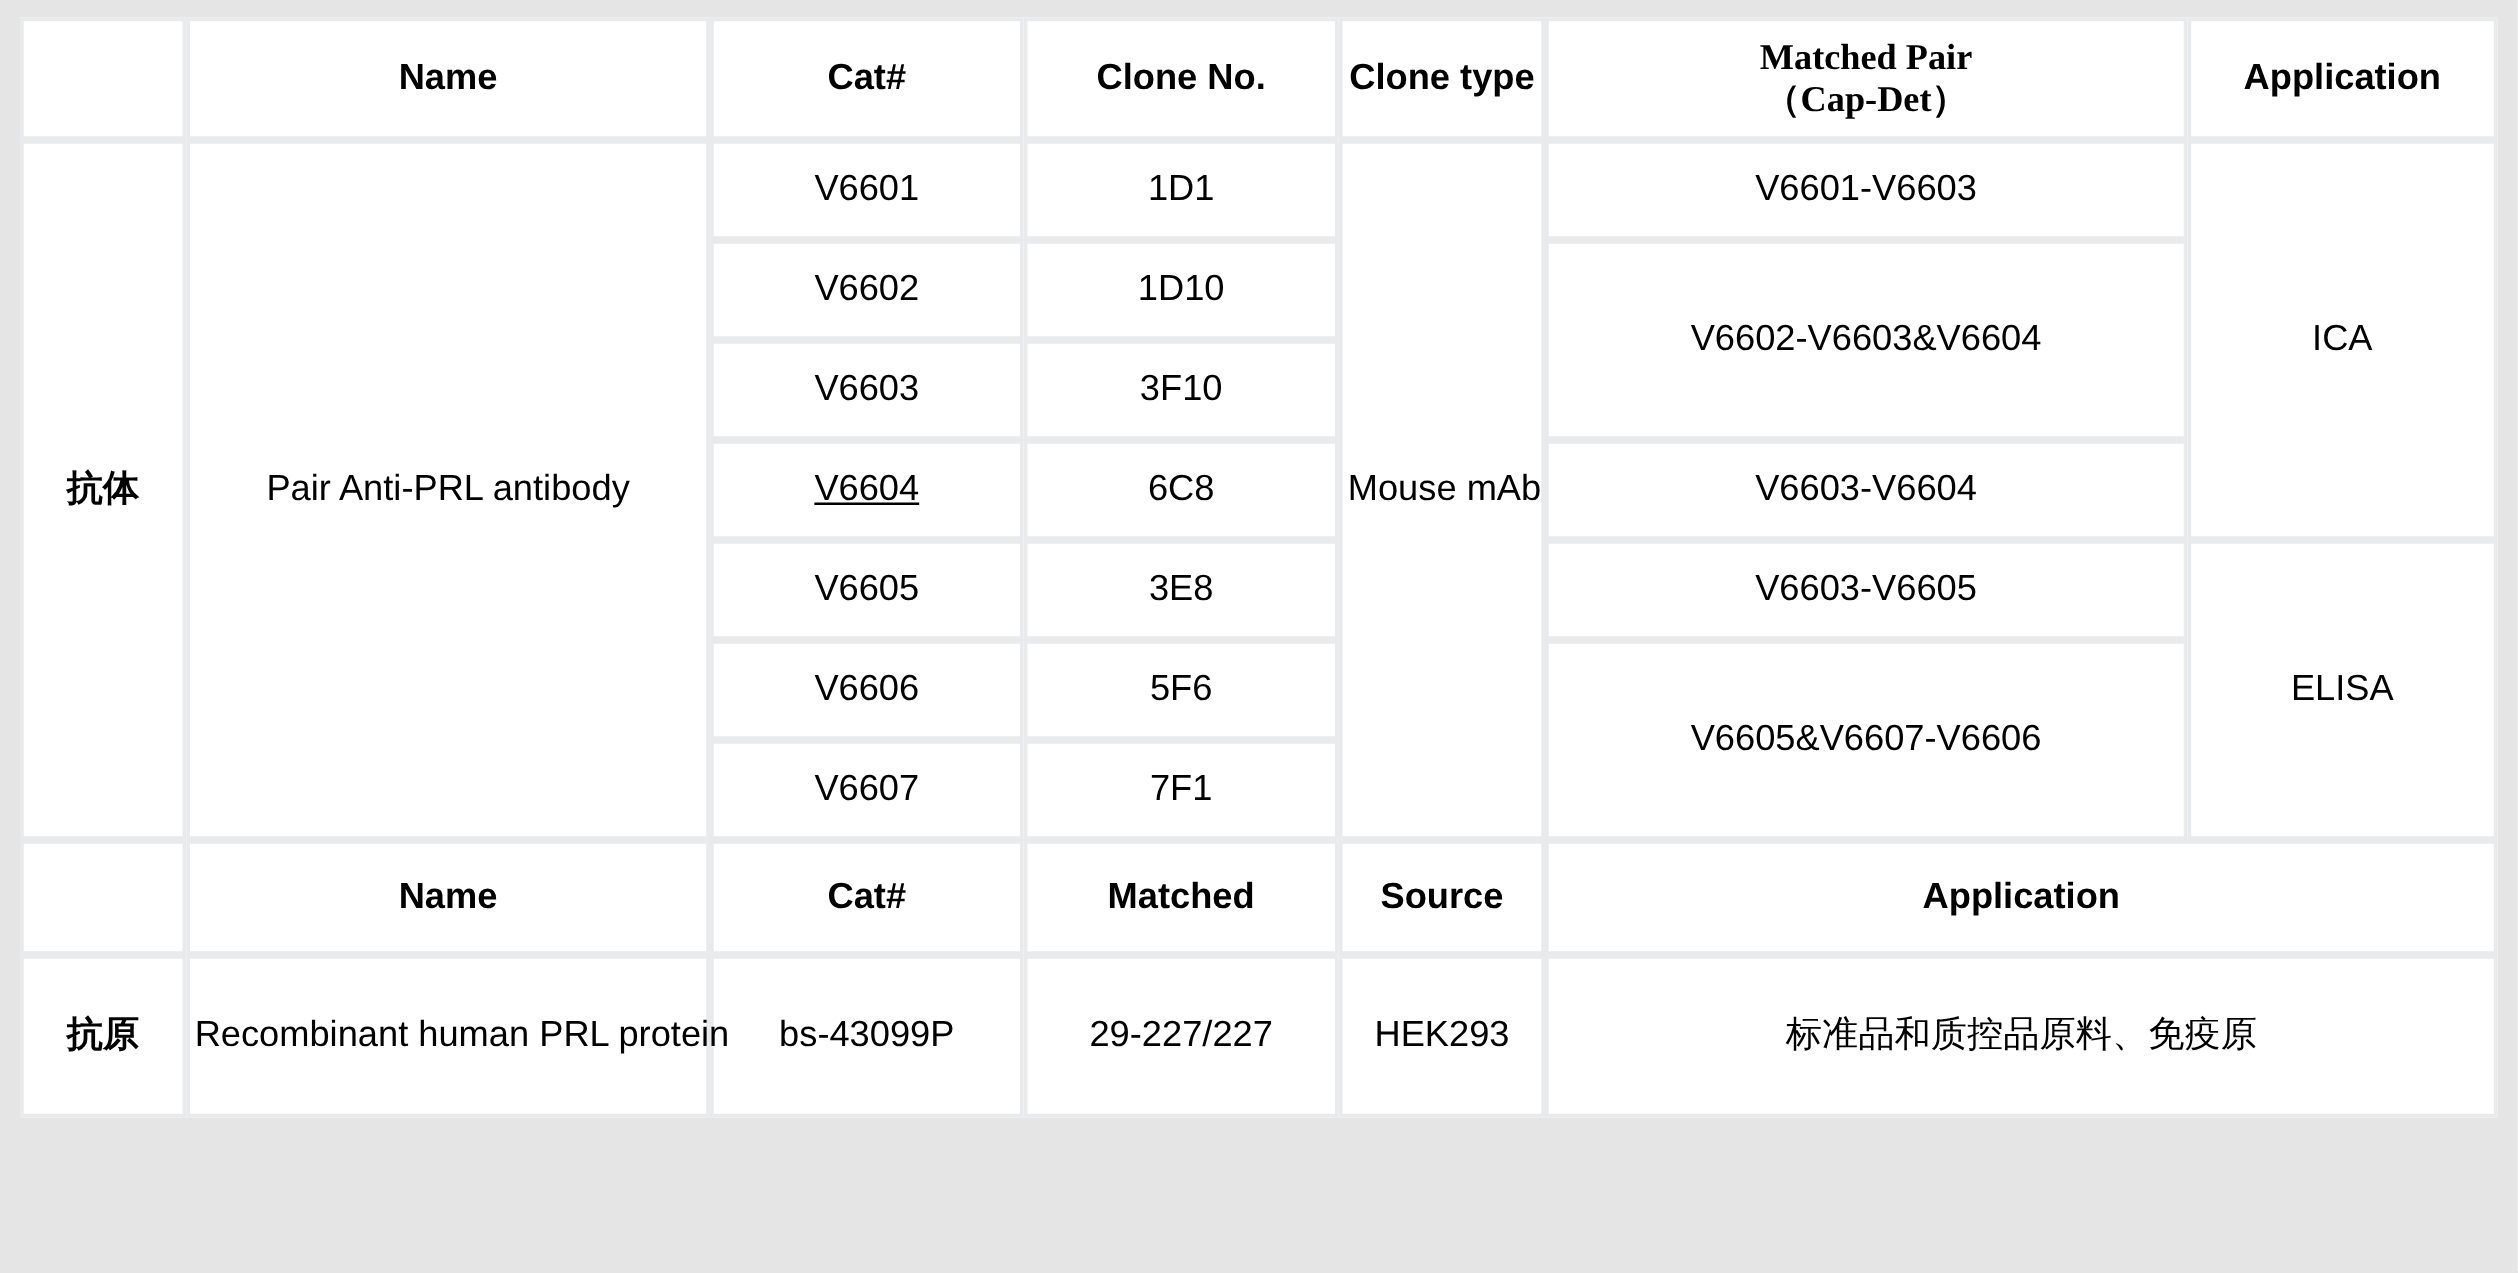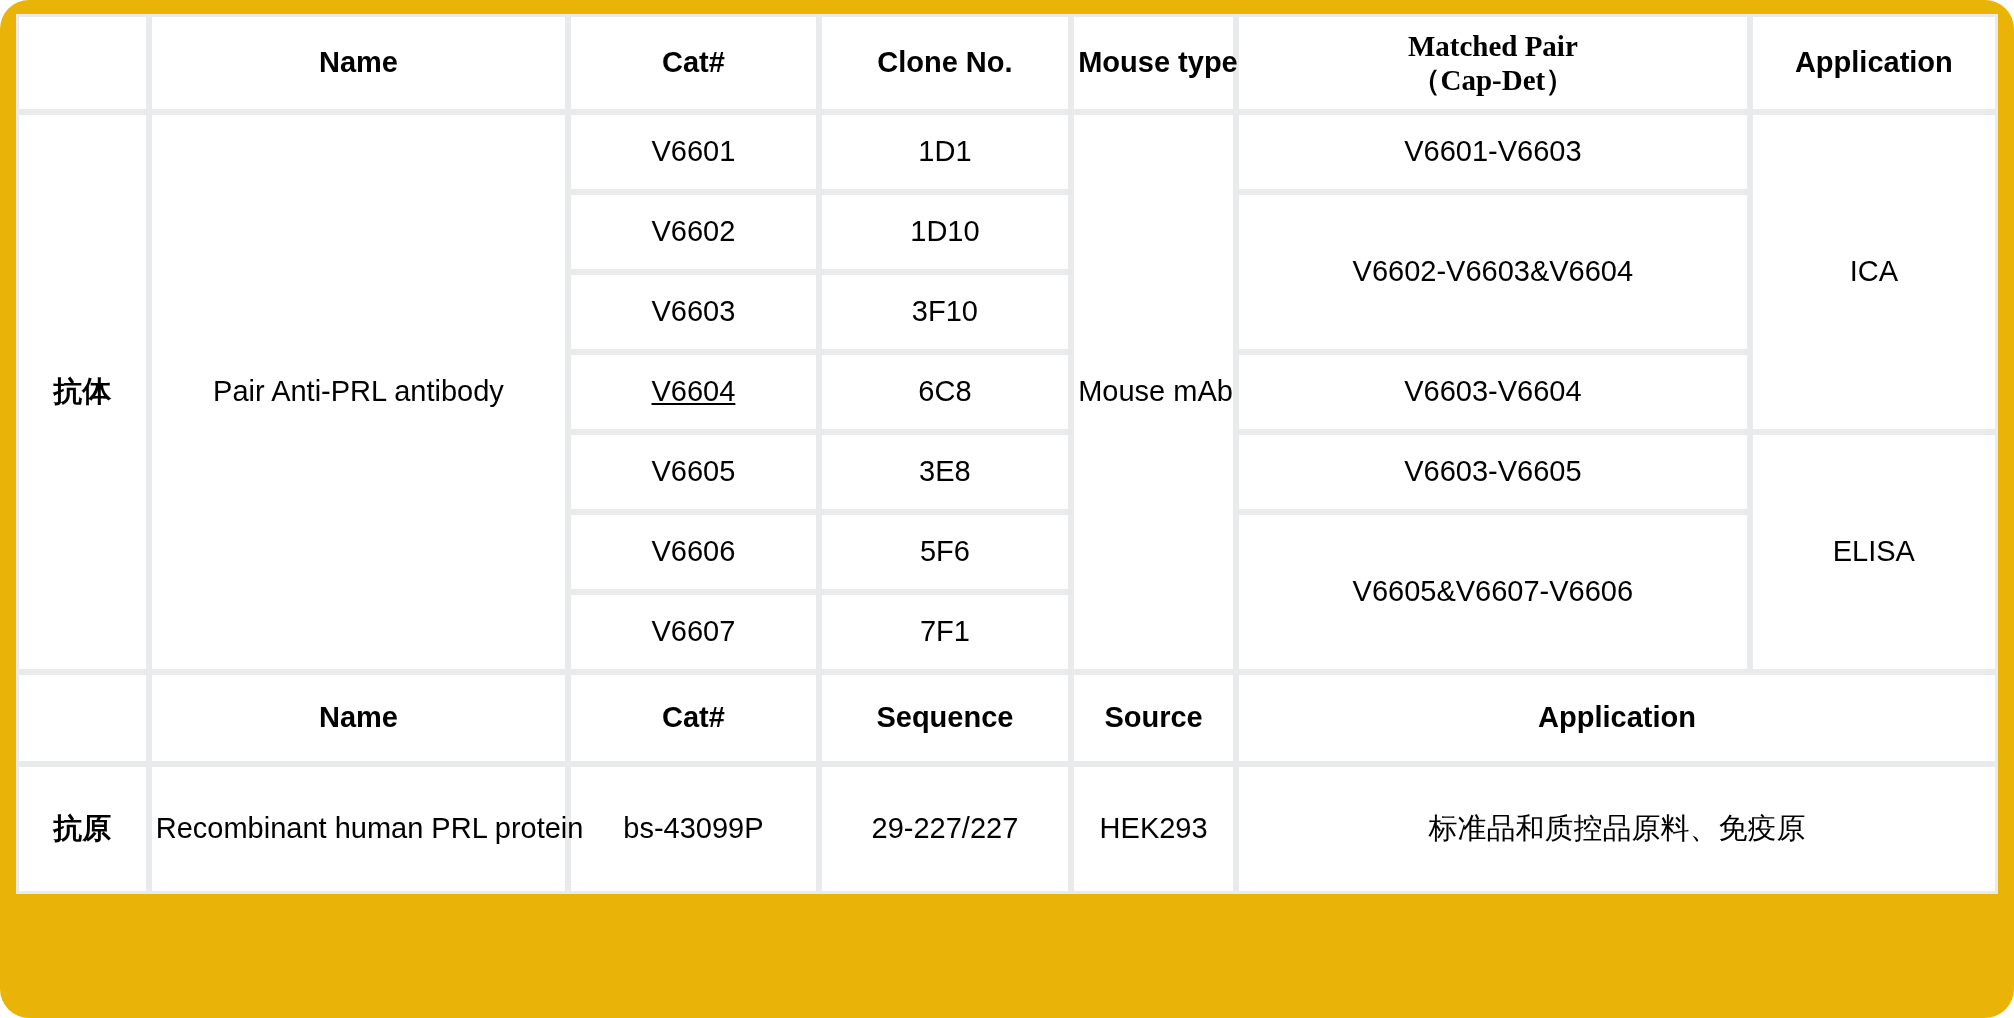--- a/index.html
+++ b/index.html
@@ -13,22 +13,21 @@
     font-family: "Liberation Sans", "DejaVu Sans", sans-serif;
     overflow: hidden;
   }
 
   .sheet {
     position: absolute;
     left: 0;
     top: 0;
     width: 2014px;
     height: 1018px;
-    background: #eab308;
-    border-radius: 29px;
+    background: #e5e5e5;
   }
 
   table.grid {
     position: absolute;
     left: 16px;
     top: 14px;
     width: 1982px;
     border-collapse: separate;
     border-spacing: 0;
     table-layout: fixed;
@@ -96,21 +95,21 @@
         <col class="c-pair">
         <col class="c-app">
     </colgroup>
     <tbody>
 
       <tr>
         <td class="hdr" style="height:88px;"></td>
         <td class="hdr">Name</td>
         <td class="hdr">Cat#</td>
         <td class="hdr">Clone No.</td>
-        <td class="hdr">Mouse type</td>
+        <td class="hdr">Clone type</td>
         <td class="hdr">
           <span class="hdr-two-line">Matched Pair</span>
           <span class="hdr-two-line">（Cap-Det）</span>
         </td>
         <td class="hdr">Application</td>
       </tr>
 
       <tr>
         <td class="sidecat" rowspan="7">抗体</td>
         <td class="wrapcell" rowspan="7">Pair Anti-PRL antibody</td>
@@ -153,21 +152,21 @@
 
       <tr>
         <td style="height:70px;">V6607</td>
         <td>7F1</td>
       </tr>
 
       <tr>
         <td class="hdr" style="height:82px;"></td>
         <td class="hdr">Name</td>
         <td class="hdr">Cat#</td>
-        <td class="hdr">Sequence</td>
+        <td class="hdr">Matched</td>
         <td class="hdr">Source</td>
         <td class="hdr" colspan="2">Application</td>
       </tr>
 
       <tr>
         <td class="sidecat" style="height:120px;text-align:center;">抗原</td>
         <td class="wrapcell">Recombinant human PRL protein</td>
         <td>bs-43099P</td>
         <td>29-227/227</td>
         <td>HEK293</td>

